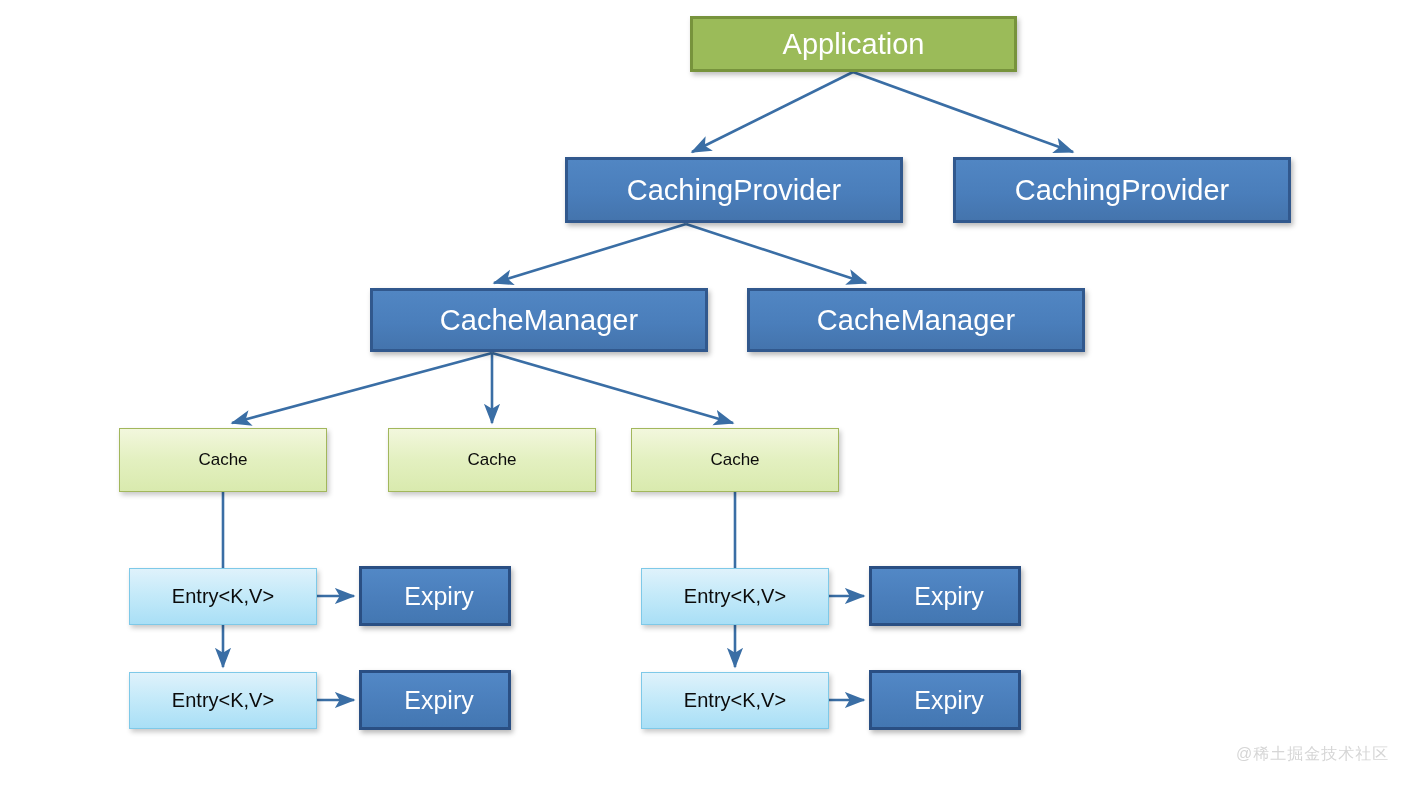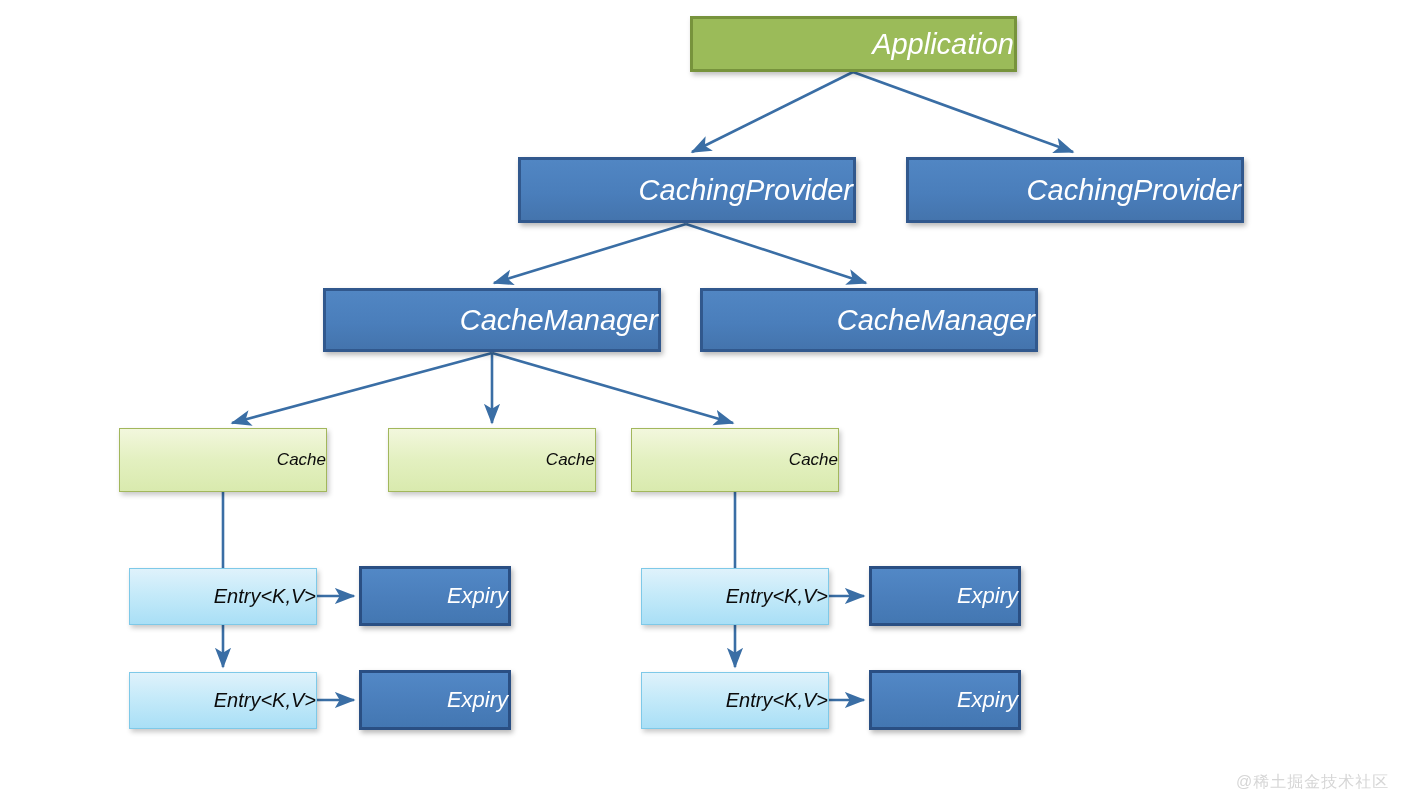--- a/index.html
+++ b/index.html
@@ -24,42 +24,42 @@
     top: 0;
     width: 1411px;
     height: 795px;
     pointer-events: none;
   }
   .node {
     position: absolute;
     box-sizing: border-box;
     display: flex;
     align-items: center;
-    justify-content: flex-end;
+    justify-content: center;
     text-align: center;
     white-space: nowrap;
     z-index: 3;
-    font-style: italic;
   }
   
   .node-app {
     background: #9bbb59;
     border: 3px solid #77933c;
     color: #ffffff;
     font-size: 29px;
     box-shadow: 2px 3px 5px rgba(0,0,0,0.25);
   }
   
   .node-blue {
     background: #4a7ebb;
     background: linear-gradient(180deg, #5186c3 0%, #4a7ebb 55%, #4474ad 100%);
     border: 3px solid #31588d;
     color: #ffffff;
     font-size: 29px;
     box-shadow: 2px 3px 5px rgba(0,0,0,0.28);
+    margin-left: 47px;
   }
   
   .node-cache {
     background: linear-gradient(180deg, #f2f7dd 0%, #e3f0c0 50%, #d9eaae 100%);
     border: 1px solid #a2b75c;
     color: #0b0b0b;
     font-size: 17px;
     box-shadow: 2px 3px 5px rgba(0,0,0,0.22);
   }
   
@@ -68,21 +68,21 @@
     border: 1px solid #7ec9e8;
     color: #0b0b0b;
     font-size: 20px;
     box-shadow: 2px 3px 5px rgba(0,0,0,0.22);
   }
   
   .node-expiry {
     background: linear-gradient(180deg, #5288c6 0%, #4a7ebb 55%, #4377b2 100%);
     border: 3px solid #2a4f83;
     color: #ffffff;
-    font-size: 22px;
+    font-size: 25px;
     box-shadow: 2px 3px 5px rgba(0,0,0,0.28);
     padding-left: 8px;
   }
   .watermark {
     position: absolute;
     font-size: 16px;
     color: #d6d6d6;
     letter-spacing: 1px;
     white-space: nowrap;
     z-index: 2;
@@ -175,15 +175,15 @@
   </div>
 
   <div class="node node-expiry" style="left: 869px; top: 566px; width: 152px; height: 60px;">
     <span>Expiry</span>
   </div>
 
   <div class="node node-expiry" style="left: 869px; top: 670px; width: 152px; height: 60px;">
     <span>Expiry</span>
   </div>
 
-  <div class="watermark" style="left:1236px; top:772px;">@稀土掘金技术社区</div>
+  <div class="watermark" style="left:1236px; top:744px;">@稀土掘金技术社区</div>
 
 </div>
 
 </body></html>

